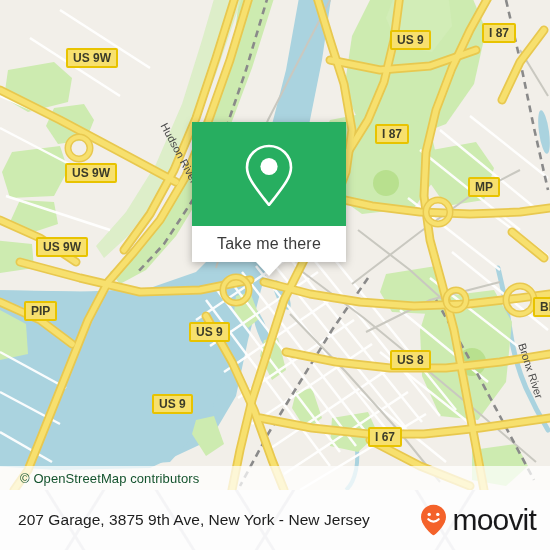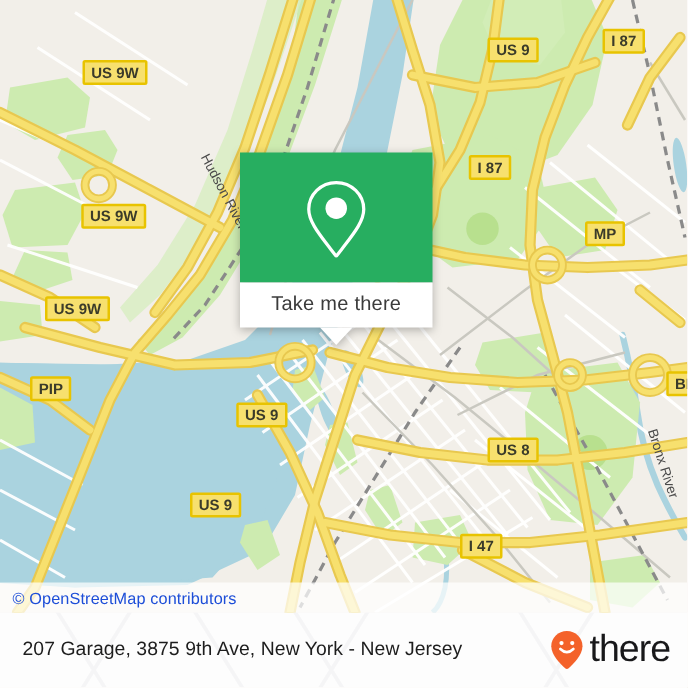--- a/index.html
+++ b/index.html
@@ -33,22 +33,22 @@
     position: absolute;
     left: 0; top: 466px;
     width: 550px; height: 24px;
     background: rgba(255,255,255,0.72);
     display: flex;
     align-items: center;
     z-index: 40;
   }
   .attribution-text {
     font-size: 13px;
-    color: #1d4ed8;
-    padding-left: 10px;
+    color: #14532d;
+    padding-left: 20px;
     letter-spacing: 0.1px;
     white-space: nowrap;
   }
 
   
   .callout {
     position: absolute;
     left: 192px; top: 122px;
     width: 154px;
     z-index: 60;
@@ -335,21 +335,21 @@
         <div style="position: absolute; left: 36px; top: 237px; background: rgb(247, 224, 110); border: 2px solid rgb(232, 195, 0); border-radius: 2px; padding: 1px 5px; font-size: 12px; font-weight: bold; color: rgb(59, 59, 42); font-family: &quot;Liberation Sans&quot;, sans-serif; line-height: 14px; white-space: nowrap; z-index: 20;"><span>US 9W</span></div>
         <div style="position: absolute; left: 24px; top: 301px; background: rgb(247, 224, 110); border: 2px solid rgb(232, 195, 0); border-radius: 2px; padding: 1px 5px; font-size: 12px; font-weight: bold; color: rgb(59, 59, 42); font-family: &quot;Liberation Sans&quot;, sans-serif; line-height: 14px; white-space: nowrap; z-index: 20;"><span>PIP</span></div>
         <div style="position: absolute; left: 189px; top: 322px; background: rgb(247, 224, 110); border: 2px solid rgb(232, 195, 0); border-radius: 2px; padding: 1px 5px; font-size: 12px; font-weight: bold; color: rgb(59, 59, 42); font-family: &quot;Liberation Sans&quot;, sans-serif; line-height: 14px; white-space: nowrap; z-index: 20;"><span>US 9</span></div>
         <div style="position: absolute; left: 152px; top: 394px; background: rgb(247, 224, 110); border: 2px solid rgb(232, 195, 0); border-radius: 2px; padding: 1px 5px; font-size: 12px; font-weight: bold; color: rgb(59, 59, 42); font-family: &quot;Liberation Sans&quot;, sans-serif; line-height: 14px; white-space: nowrap; z-index: 20;"><span>US 9</span></div>
         <div style="position: absolute; left: 390px; top: 30px; background: rgb(247, 224, 110); border: 2px solid rgb(232, 195, 0); border-radius: 2px; padding: 1px 5px; font-size: 12px; font-weight: bold; color: rgb(59, 59, 42); font-family: &quot;Liberation Sans&quot;, sans-serif; line-height: 14px; white-space: nowrap; z-index: 20;"><span>US 9</span></div>
         <div style="position: absolute; left: 482px; top: 23px; background: rgb(247, 224, 110); border: 2px solid rgb(232, 195, 0); border-radius: 2px; padding: 1px 5px; font-size: 12px; font-weight: bold; color: rgb(59, 59, 42); font-family: &quot;Liberation Sans&quot;, sans-serif; line-height: 14px; white-space: nowrap; z-index: 20;"><span>I 87</span></div>
         <div style="position: absolute; left: 375px; top: 124px; background: rgb(247, 224, 110); border: 2px solid rgb(232, 195, 0); border-radius: 2px; padding: 1px 5px; font-size: 12px; font-weight: bold; color: rgb(59, 59, 42); font-family: &quot;Liberation Sans&quot;, sans-serif; line-height: 14px; white-space: nowrap; z-index: 20;"><span>I 87</span></div>
         <div style="position: absolute; left: 468px; top: 177px; background: rgb(247, 224, 110); border: 2px solid rgb(232, 195, 0); border-radius: 2px; padding: 1px 5px; font-size: 12px; font-weight: bold; color: rgb(59, 59, 42); font-family: &quot;Liberation Sans&quot;, sans-serif; line-height: 14px; white-space: nowrap; z-index: 20;"><span>MP</span></div>
         <div style="position: absolute; left: 533px; top: 297px; background: rgb(247, 224, 110); border: 2px solid rgb(232, 195, 0); border-radius: 2px; padding: 1px 5px; font-size: 12px; font-weight: bold; color: rgb(59, 59, 42); font-family: &quot;Liberation Sans&quot;, sans-serif; line-height: 14px; white-space: nowrap; z-index: 20;"><span>BRP</span></div>
         <div style="position: absolute; left: 390px; top: 350px; background: rgb(247, 224, 110); border: 2px solid rgb(232, 195, 0); border-radius: 2px; padding: 1px 5px; font-size: 12px; font-weight: bold; color: rgb(59, 59, 42); font-family: &quot;Liberation Sans&quot;, sans-serif; line-height: 14px; white-space: nowrap; z-index: 20;"><span>US 8</span></div>
-        <div style="position: absolute; left: 368px; top: 427px; background: rgb(247, 224, 110); border: 2px solid rgb(232, 195, 0); border-radius: 2px; padding: 1px 5px; font-size: 12px; font-weight: bold; color: rgb(59, 59, 42); font-family: &quot;Liberation Sans&quot;, sans-serif; line-height: 14px; white-space: nowrap; z-index: 20;"><span>I 47</span></div>
+        <div style="position: absolute; left: 368px; top: 427px; background: rgb(247, 224, 110); border: 2px solid rgb(232, 195, 0); border-radius: 2px; padding: 1px 5px; font-size: 12px; font-weight: bold; color: rgb(59, 59, 42); font-family: &quot;Liberation Sans&quot;, sans-serif; line-height: 14px; white-space: nowrap; z-index: 20;"><span>I 67</span></div>
       </div>
 
     <div class="attribution-bar">
       <span class="attribution-text">© OpenStreetMap contributors</span>
     </div>
   </div>
 
   <div class="callout">
     <div class="callout-top">
       <svg class="pin-icon" width="54" height="64" viewBox="0 0 54 64">
@@ -381,17 +381,17 @@
 
     <div class="brand">
       <svg width="27" height="32" viewBox="0 0 27 32">
         <path d="M 13.5 0.8 C 6.6 0.8 1 6.2 1 12.9 C 1 19.8 8.4 27.2 12.1 30.6
                  C 12.9 31.3 14.1 31.3 14.9 30.6 C 18.6 27.2 26 19.8 26 12.9
                  C 26 6.2 20.4 0.8 13.5 0.8 Z" fill="#f4622a"></path>
         <circle cx="9.2" cy="10.4" r="1.7" fill="#ffffff"></circle>
         <circle cx="17.8" cy="10.4" r="1.7" fill="#ffffff"></circle>
         <path d="M 8.3 15.2 q 5.2 5.0 10.4 0" stroke="#ffffff" stroke-width="2.1" fill="none" stroke-linecap="round"></path>
       </svg>
-      <span class="brand-word">there</span>
+      <span class="brand-word">moovit</span>
     </div>
   </div>
 
 </div>
 
 </body></html>

